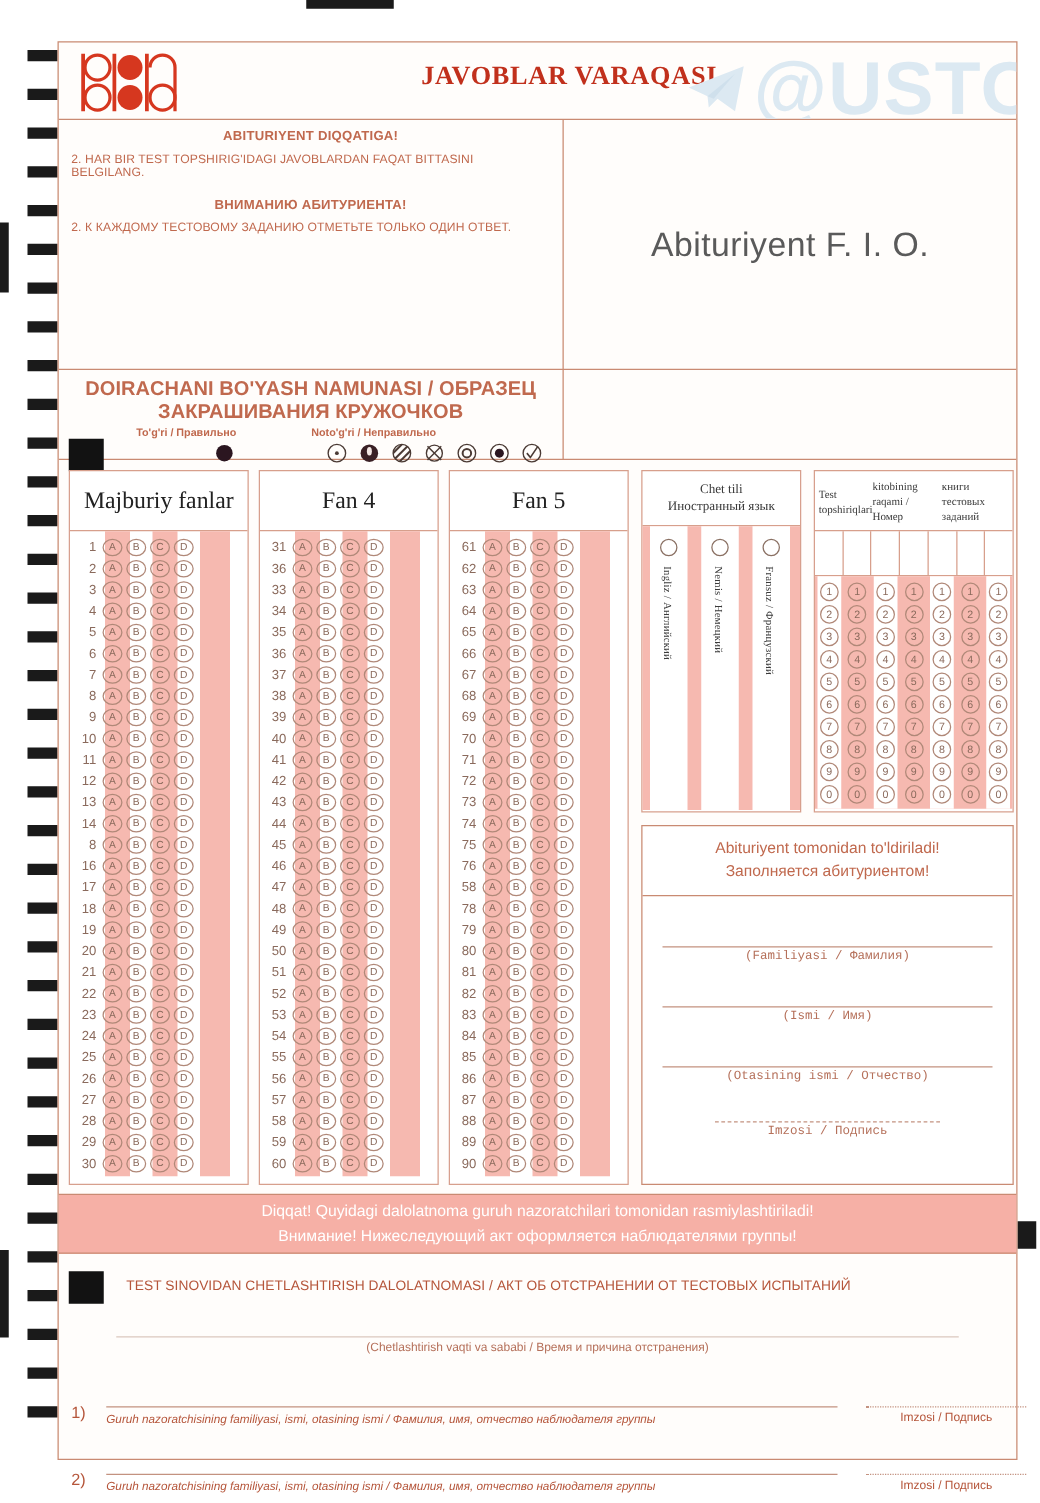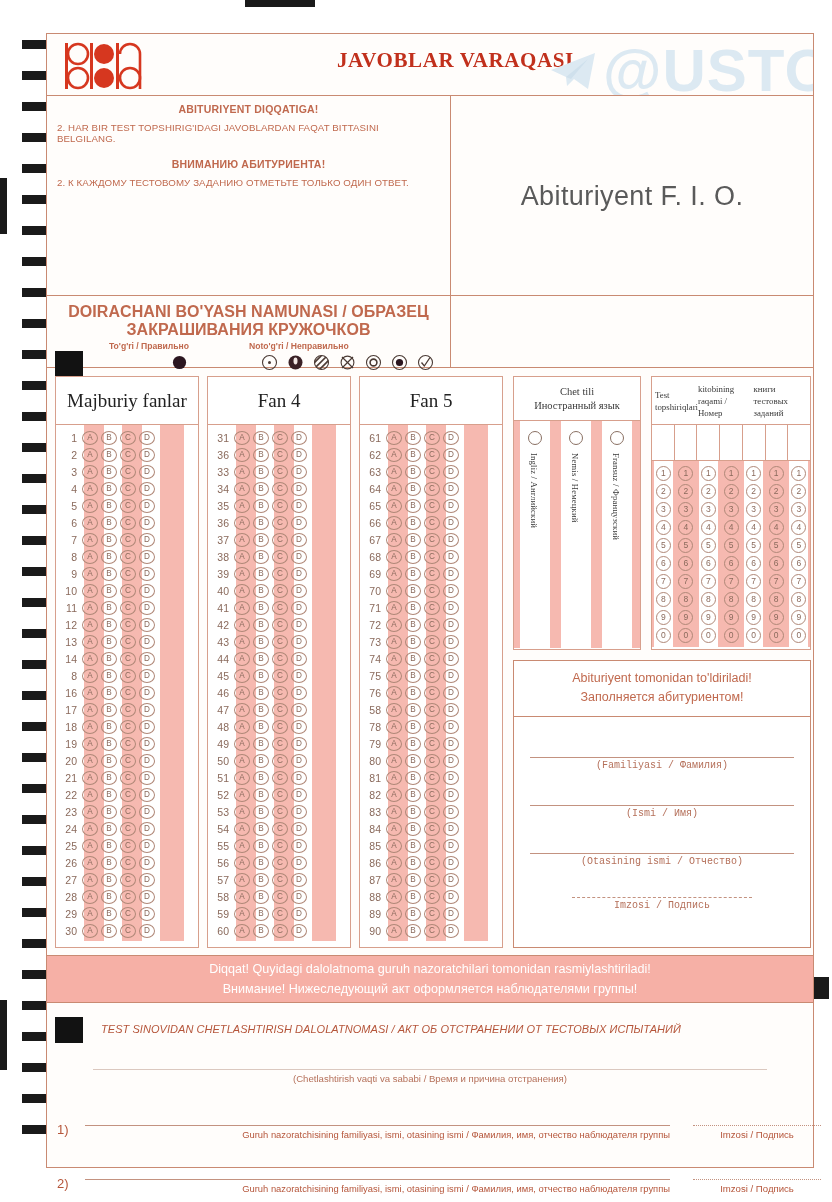--- a/index.html
+++ b/index.html
@@ -176,31 +176,31 @@
     display: flex; flex-direction: column; align-items: center; justify-content: center;
     color: #ffffff; font-size: 12.6px; line-height: 20px; text-align: center;
   }
 
   
   #act { position: relative; height: 228px; }
   #act .act-title-row { position: relative; height: 54px; }
   #act .act-blk { position: absolute; left: 8px; top: 14px; width: 28px; height: 26px; background: #121212; }
   #act .act-title {
     position: absolute; left: 54px; top: 20px;
-    font-size: 11px; color: #b5553a; letter-spacing: .05px; font-style: italic;
+    font-size: 11px; color: #b5553a; letter-spacing: .05px;
   }
   #act .reason { position: absolute; left: 46px; right: 46px; top: 66px; }
   #act .reason .l { border-bottom: 1.1px solid #dbc8bf; }
   #act .reason .c { text-align: center; font-size: 9.6px; color: #b5705a; padding-top: 3px; }
 
   .obs { position: absolute; left: 10px; right: 12px; }
   .obs .idx { position: absolute; left: 0; top: -3px; font-size: 13px; color: #b5553a; }
   .obs .namebox { position: absolute; left: 28px; width: 585px; }
   .obs .namebox .l { border-bottom: 1.1px solid #c39280; }
-  .obs .namebox .c { text-align: right; font-size: 9.4px; color: #b5553a; padding-top: 3px; }
+  .obs .namebox .c { text-align: left; font-size: 9.4px; color: #b5553a; padding-top: 3px; font-style: italic; }
   .obs .sigbox { position: absolute; left: 636px; width: 128px; }
   .obs .sigbox .l { border-bottom: 1.3px dotted #c39280; }
   .obs .sigbox .c { text-align: center; font-size: 9.6px; color: #b5553a; padding-top: 3px; }
 </style>
 </head>
 <body>
 
 <div id="sheet">
 
   <div id="left-marks">

